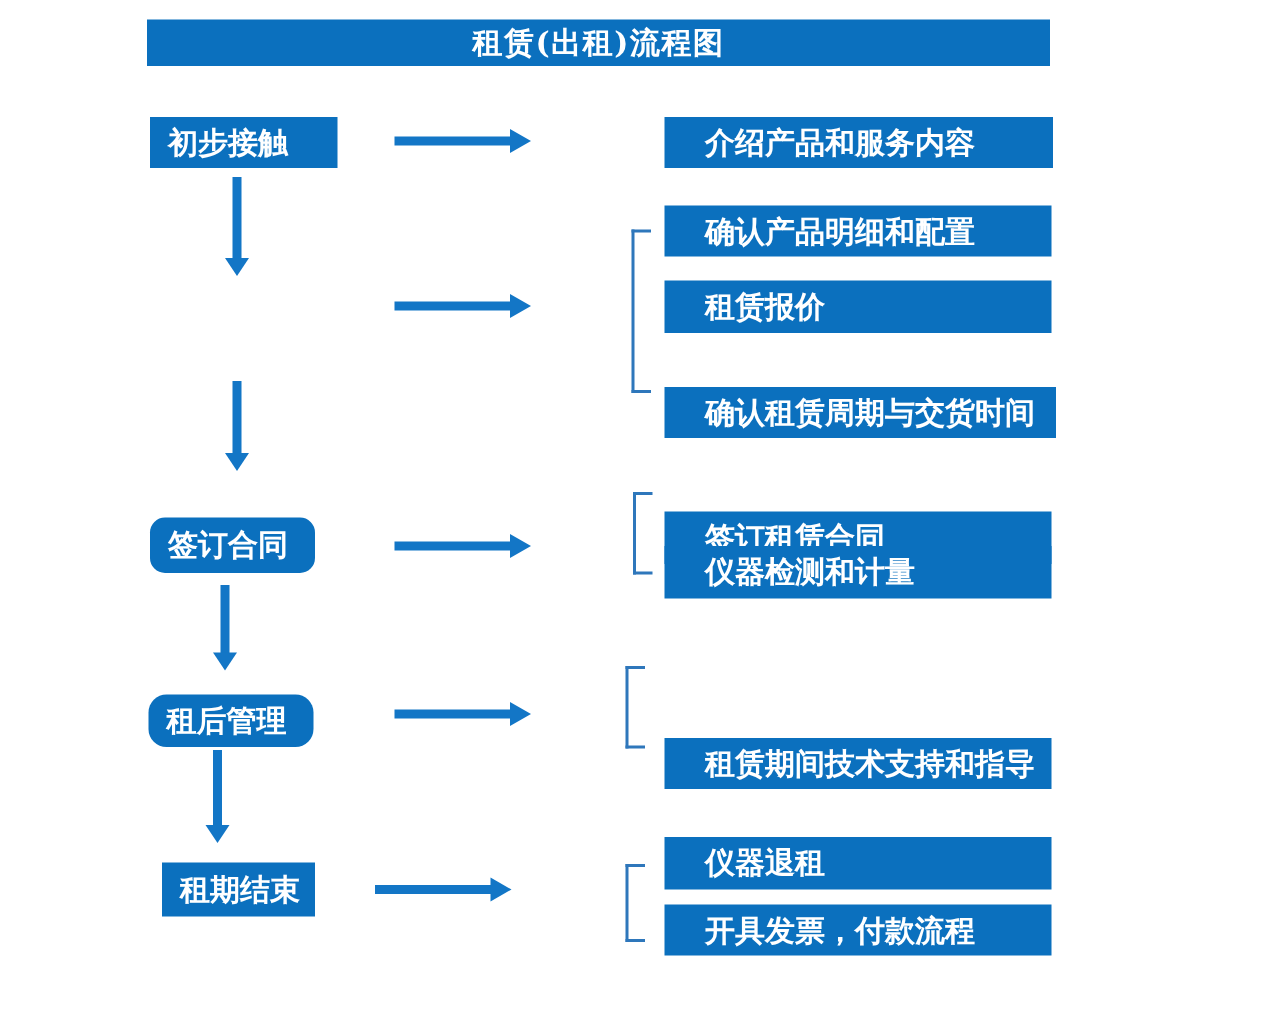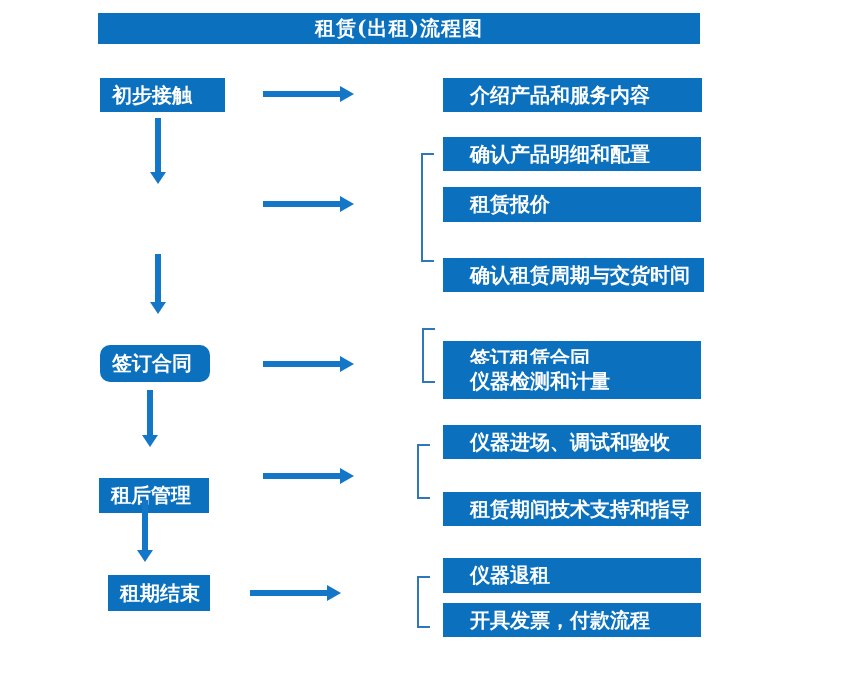--- a/index.html
+++ b/index.html
@@ -58,21 +58,21 @@
 </style>
 </head>
 <body>
 
 <div id="canvas">
 
   <div class="title-bar">租赁(出租)流程图</div>
 
   <div class="box step" style="left:100px; top:78px;  width:125px; height:34px;">初步接触</div>
   <div class="box step" style="left:100px; top:345px; width:110px; height:37px;border-radius:10px;">签订合同</div>
-  <div class="box step" style="left:99px;  top:478px; width:110px; height:35px;">租后管理</div>
+  <div class="box step" style="left:99px;  top:463px; width:110px; height:35px;border-radius:12px;">租后管理</div>
   <div class="box step" style="left:108px; top:575px; width:102px; height:36px;">租期结束</div>
 
   <div class="varrow" style="left:150px; top:118px; height:66px;">
     <div class="shaft"></div>
     <div class="head"></div>
   </div>
   <div class="varrow" style="left:150px; top:254px; height:60px;">
     <div class="shaft"></div>
     <div class="head"></div>
   </div>
@@ -113,19 +113,18 @@
 
   <div class="box out" style="left:443px; top:78px;  width:259px; height:34px;">介绍产品和服务内容</div>
 
   <div class="box out" style="left:443px; top:137px; width:258px; height:34px;">确认产品明细和配置</div>
   <div class="box out" style="left:443px; top:187px; width:258px; height:35px;">租赁报价</div>
   <div class="box out" style="left:443px; top:258px; width:265px; height:34px;text-align:right;">确认租赁周期与交货时间</div>
 
   <div class="box out" style="left:443px; top:313px; width:258px; height:35px;margin-top:28px;">签订租赁合同</div>
   <div class="box out" style="left:443px; top:364px; width:258px; height:35px;">仪器检测和计量</div>
 
-  <div class="box out" style="left:443px; top:425px; width:258px; height:34px;">仪器进场、调试和验收</div>
   <div class="box out" style="left:443px; top:492px; width:258px; height:34px;">租赁期间技术支持和指导</div>
 
   <div class="box out" style="left:443px; top:558px; width:258px; height:35px;">仪器退租</div>
   <div class="box out" style="left:443px; top:603px; width:258px; height:34px;">开具发票，付款流程</div>
 
 </div>
 
 </body></html>

